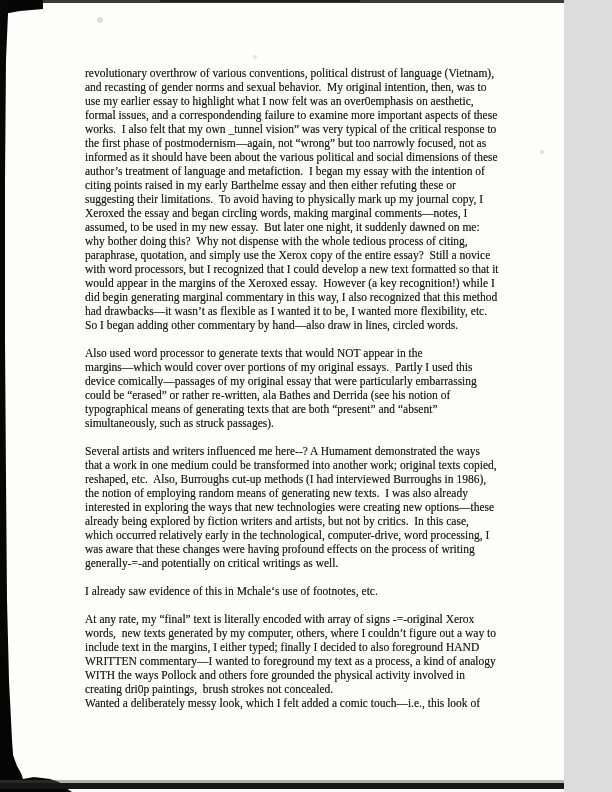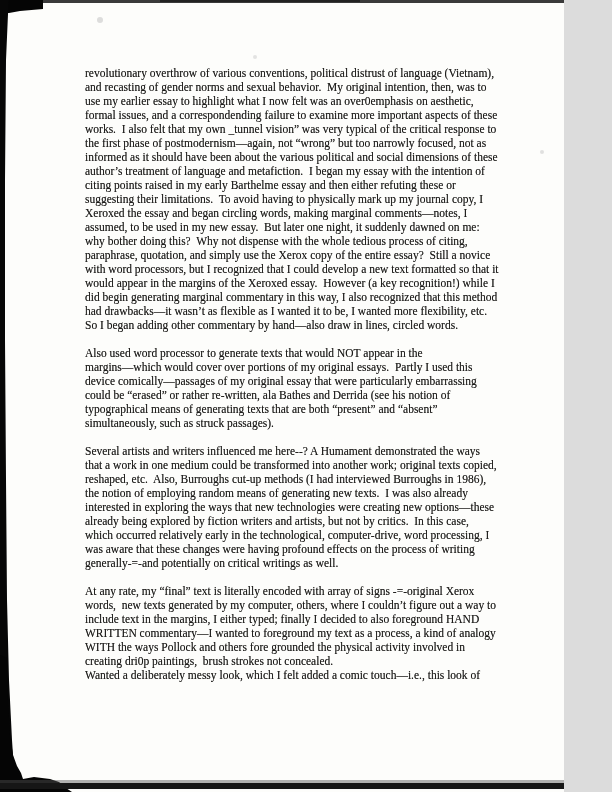--- a/index.html
+++ b/index.html
@@ -89,20 +89,21 @@
 simultaneously, such as struck passages).</p>
     <p class="para">Several artists and writers influenced me here--? A Humament demonstrated the ways
 that a work in one medium could be transformed into another work; original texts copied,
 reshaped, etc.  Also, Burroughs cut-up methods (I had interviewed Burroughs in 1986),
 the notion of employing random means of generating new texts.  I was also already
 interested in exploring the ways that new technologies were creating new options—these
 already being explored by fiction writers and artists, but not by critics.  In this case,
 which occurred relatively early in the technological, computer-drive, word processing, I
 was aware that these changes were having profound effects on the process of writing
 generally-=-and potentially on critical writings as well.</p>
+    <p class="para">I already saw evidence of this in Mchale‘s use of footnotes, etc.</p>
     <p class="para">At any rate, my “final” text is literally encoded with array of signs -=-original Xerox
 words,  new texts generated by my computer, others, where I couldn’t figure out a way to
 include text in the margins, I either typed; finally I decided to also foreground HAND
 WRITTEN commentary—I wanted to foreground my text as a process, a kind of analogy
 WITH the ways Pollock and others fore grounded the physical activity involved in
 creating dri0p paintings,  brush strokes not concealed.
 Wanted a deliberately messy look, which I felt added a comic touch—i.e., this look of</p>
   </div>
 
 </div>

